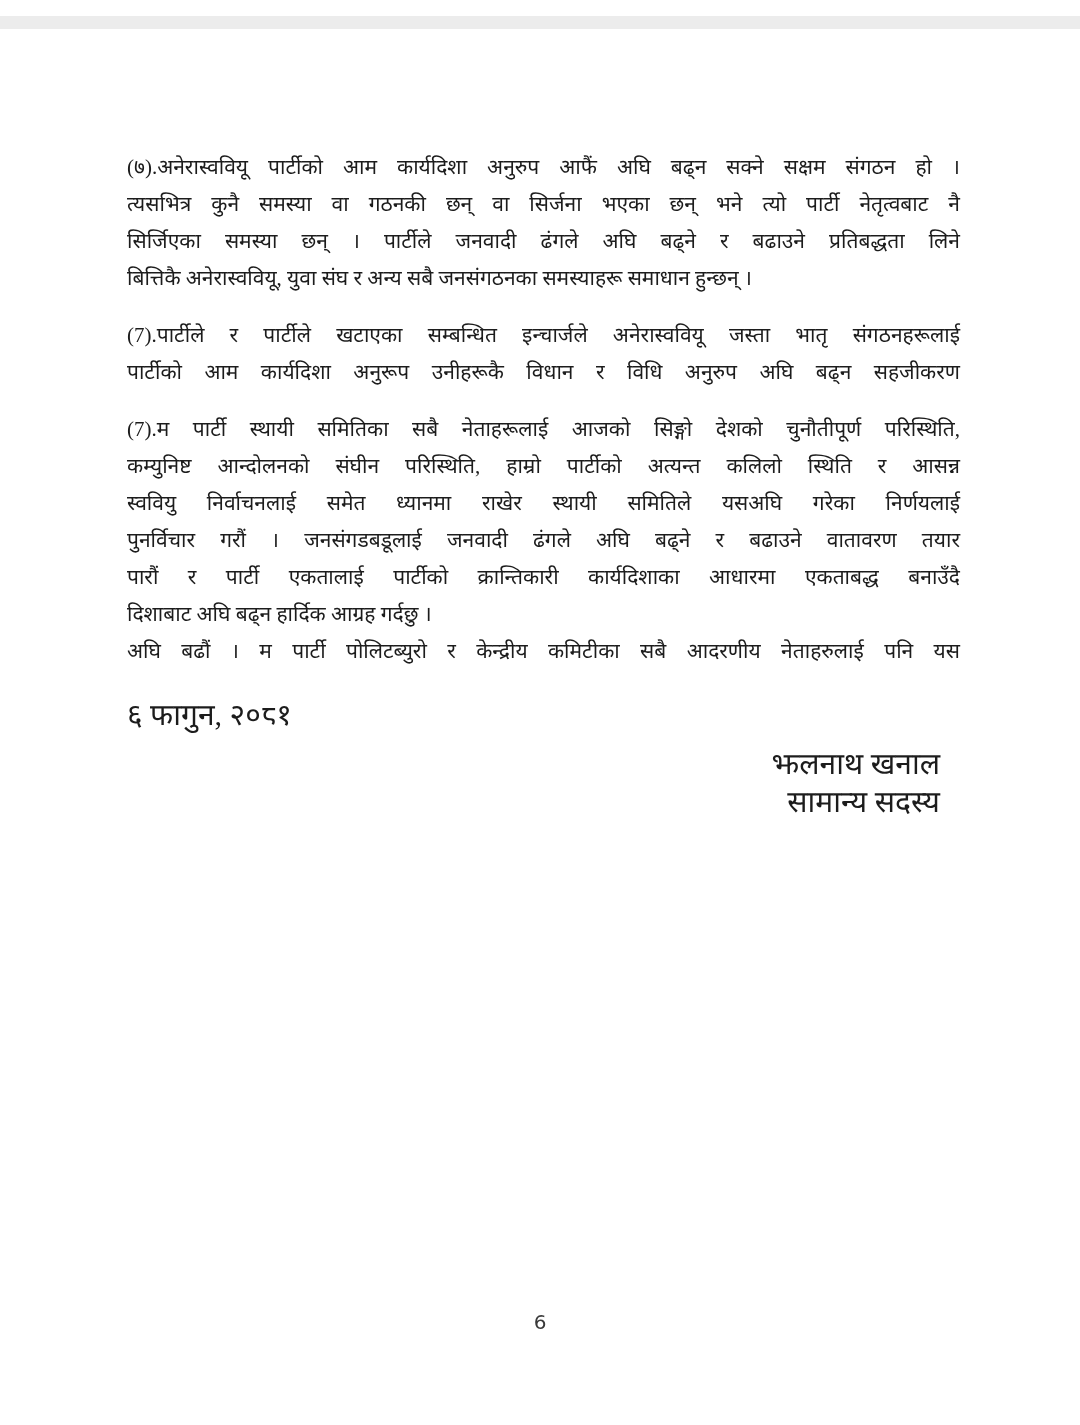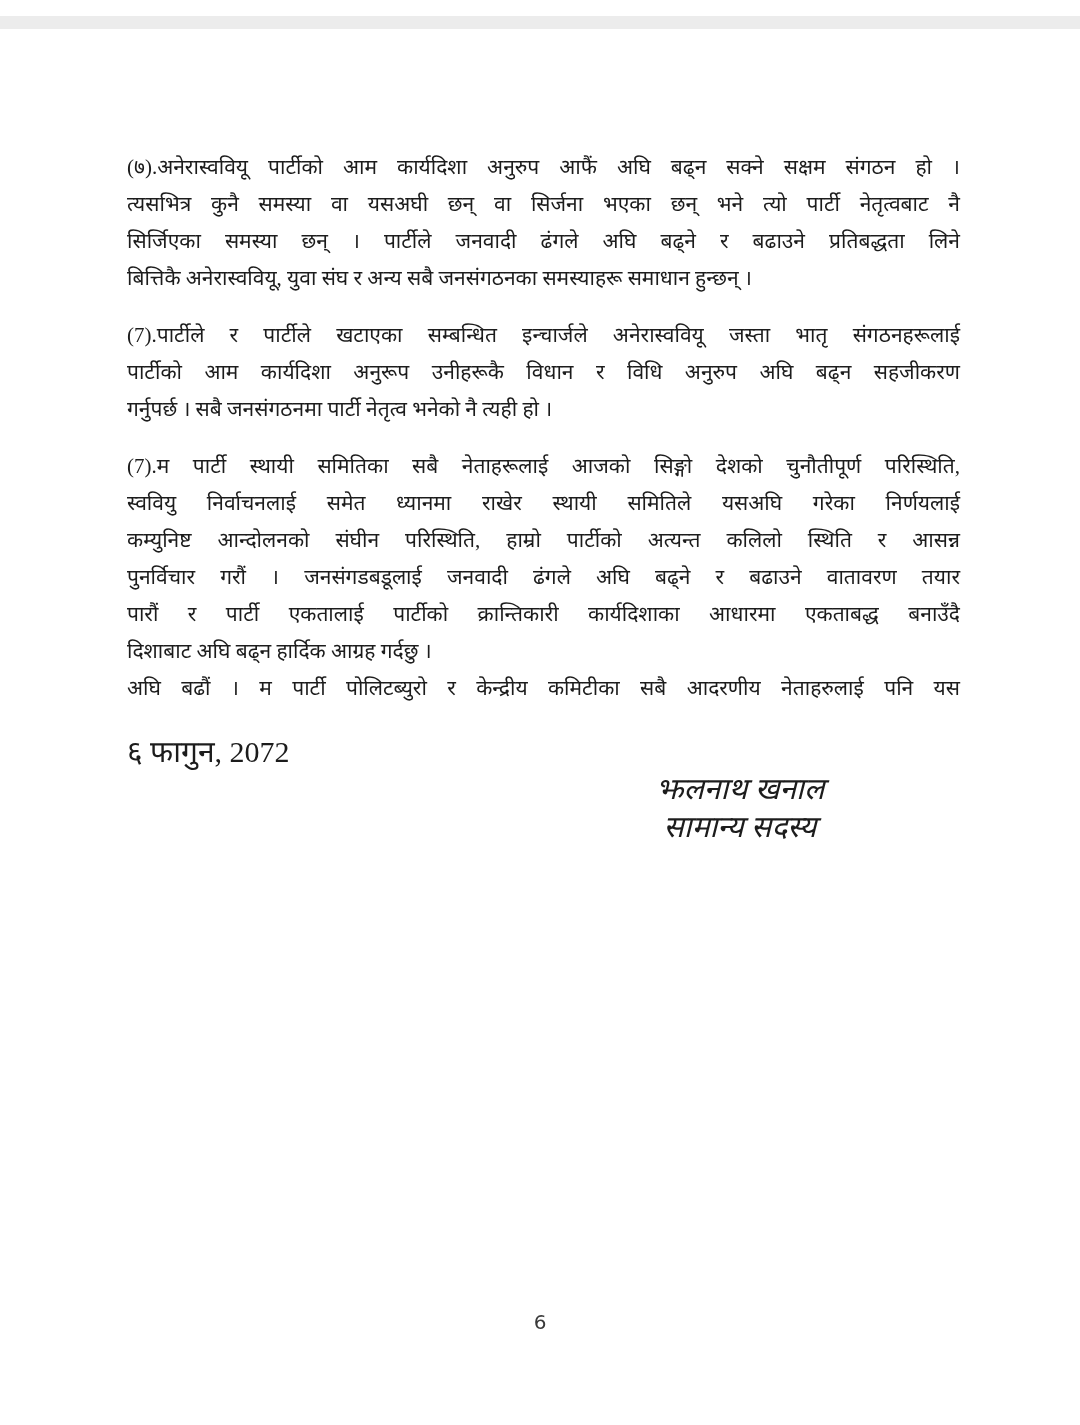--- a/index.html
+++ b/index.html
@@ -47,23 +47,22 @@
     white-space: normal;
   }
   .date-line {
     margin-top: 26px;
     font-size: 30px;
     line-height: 37px;
   }
   .signature {
     width: 400px;
     margin-left: 413px;
-    margin-top: 0;
-    text-align: center;
-    font-style: italic;
+    margin-top: 12px;
+    text-align: right;
   }
   .signature div {
     font-size: 30px;
     line-height: 38px;
   }
   .page-number {
     position: absolute;
     top: 1310px;
     left: 0;
     width: 100%;
@@ -75,42 +74,41 @@
 </style>
 </head>
 <body>
 
 <div class="scan-band"></div>
 
 <div class="doc-body">
 
   <div class="para">
     <div class="line">(७).अनेरास्ववियू पार्टीको आम कार्यदिशा अनुरुप आफैं अघि बढ्न सक्ने सक्षम संगठन हो ।</div>
-    <div class="line">त्यसभित्र कुनै समस्या वा यसअघी छन् वा सिर्जना भएका छन् भने त्यो पार्टी नेतृत्वबाट नै</div>
+    <div class="line">त्यसभित्र कुनै समस्या वा गठनकी छन् वा सिर्जना भएका छन् भने त्यो पार्टी नेतृत्वबाट नै</div>
     <div class="line">सिर्जिएका समस्या छन् । पार्टीले जनवादी ढंगले अघि बढ्ने र बढाउने प्रतिबद्धता लिने</div>
     <div class="line end">बित्तिकै अनेरास्ववियू, युवा संघ र अन्य सबै जनसंगठनका समस्याहरू समाधान हुन्छन् ।</div>
   </div>
 
   <div class="para">
     <div class="line">(7).पार्टीले र पार्टीले खटाएका सम्बन्धित इन्चार्जले अनेरास्ववियू जस्ता भातृ संगठनहरूलाई</div>
     <div class="line">पार्टीको आम कार्यदिशा अनुरूप उनीहरूकै विधान र विधि अनुरुप अघि बढ्न सहजीकरण</div>
-    <div class="line end">गर्नुपर्छ । सबै जनसंगठनमा पार्टी नेतृत्व भनेको नै त्यही हो ।</div>
   </div>
 
   <div class="para">
     <div class="line">(7).म पार्टी स्थायी समितिका सबै नेताहरूलाई आजको सिङ्गो देशको चुनौतीपूर्ण परिस्थिति,</div>
+    <div class="line">कम्युनिष्ट आन्दोलनको संघीन परिस्थिति, हाम्रो पार्टीको अत्यन्त कलिलो स्थिति र आसन्न</div>
     <div class="line">स्ववियु निर्वाचनलाई समेत ध्यानमा राखेर स्थायी समितिले यसअघि गरेका निर्णयलाई</div>
-    <div class="line">कम्युनिष्ट आन्दोलनको संघीन परिस्थिति, हाम्रो पार्टीको अत्यन्त कलिलो स्थिति र आसन्न</div>
     <div class="line">पुनर्विचार गरौं । जनसंगडबडूलाई जनवादी ढंगले अघि बढ्ने र बढाउने वातावरण तयार</div>
     <div class="line">पारौं  र पार्टी एकतालाई पार्टीको क्रान्तिकारी कार्यदिशाका आधारमा एकताबद्ध बनाउँदै</div>
     <div class="line end">दिशाबाट अघि बढ्न हार्दिक आग्रह गर्दछु ।</div>
     <div class="line">अघि बढौं । म पार्टी पोलिटब्युरो र केन्द्रीय कमिटीका सबै आदरणीय नेताहरुलाई पनि यस</div>
   </div>
 
-  <div class="date-line">६ फागुन, 2072</div>
+  <div class="date-line">६ फागुन, २०८१</div>
 
   <div class="signature">
     <div>झलनाथ खनाल</div>
     <div>सामान्य सदस्य</div>
   </div>
 
 </div>
 
 <div class="page-number">6</div>
 

